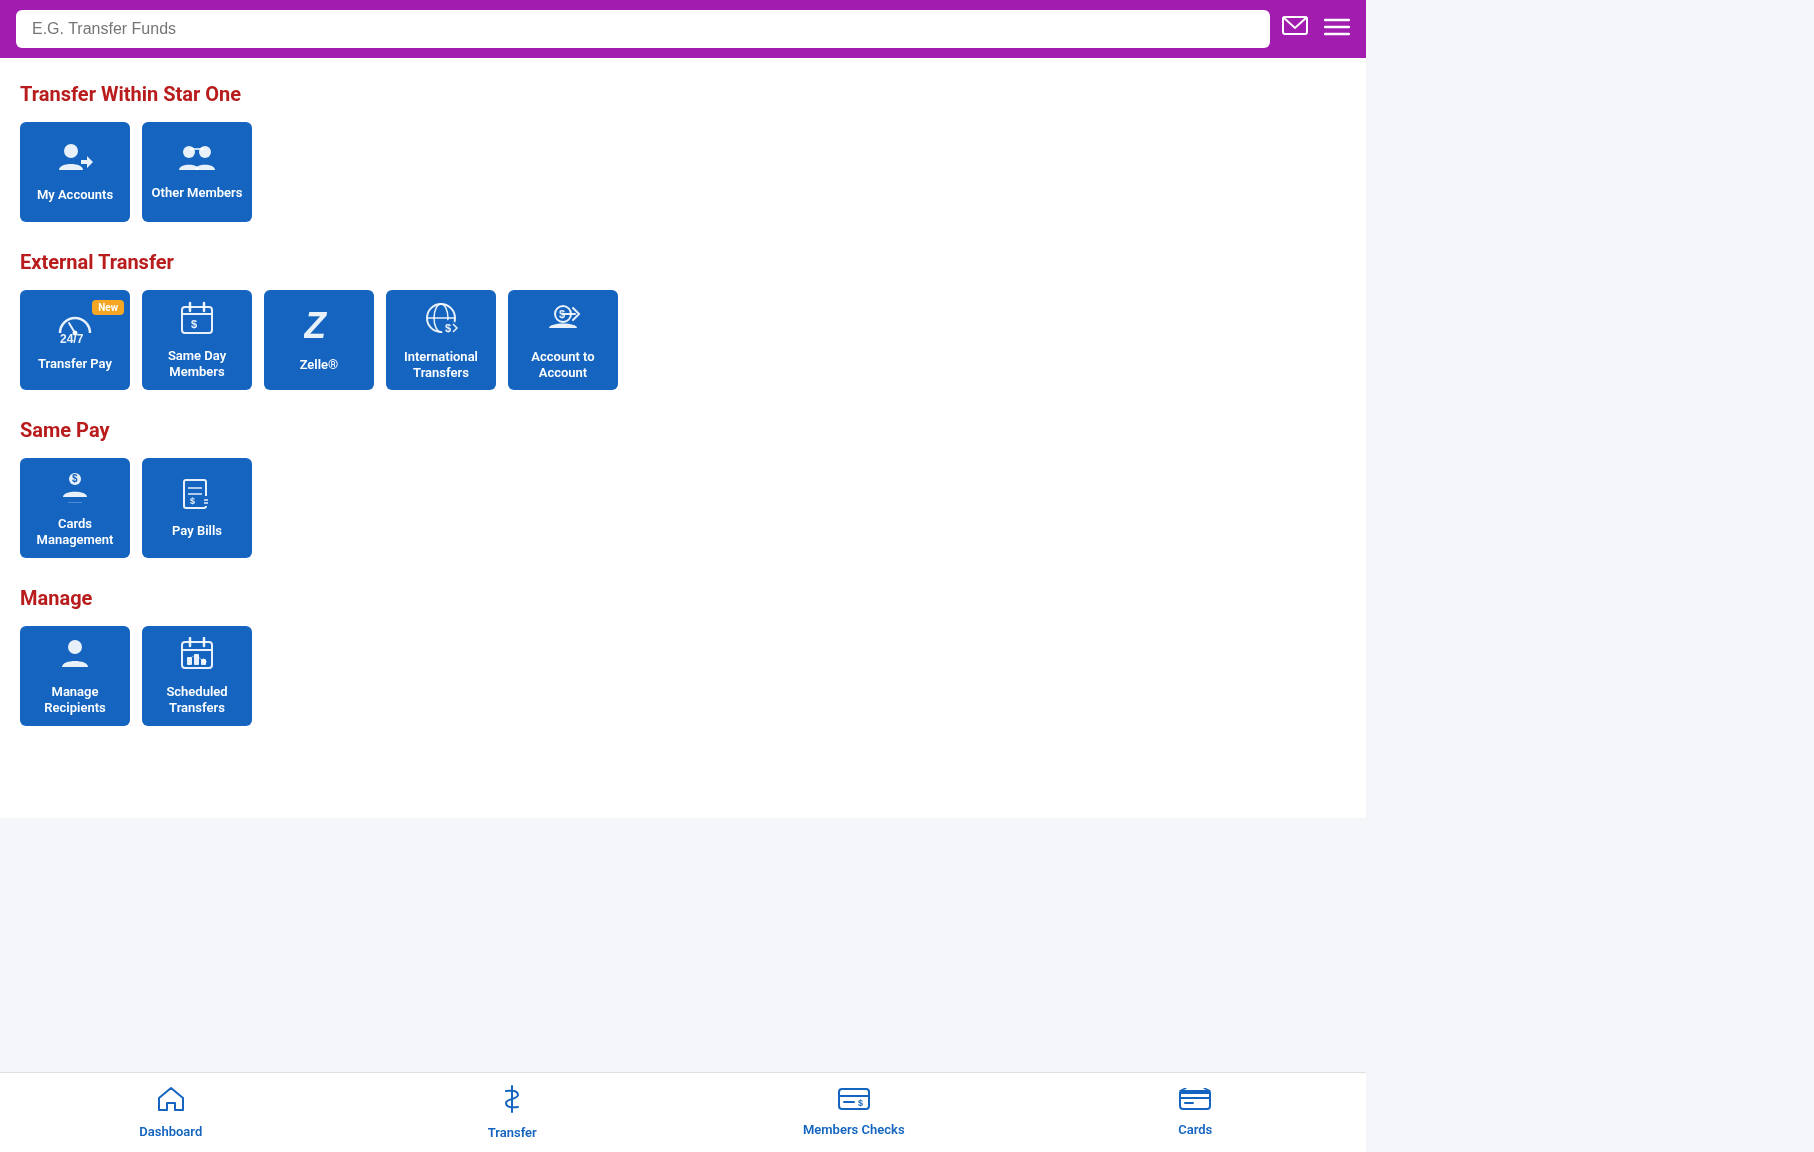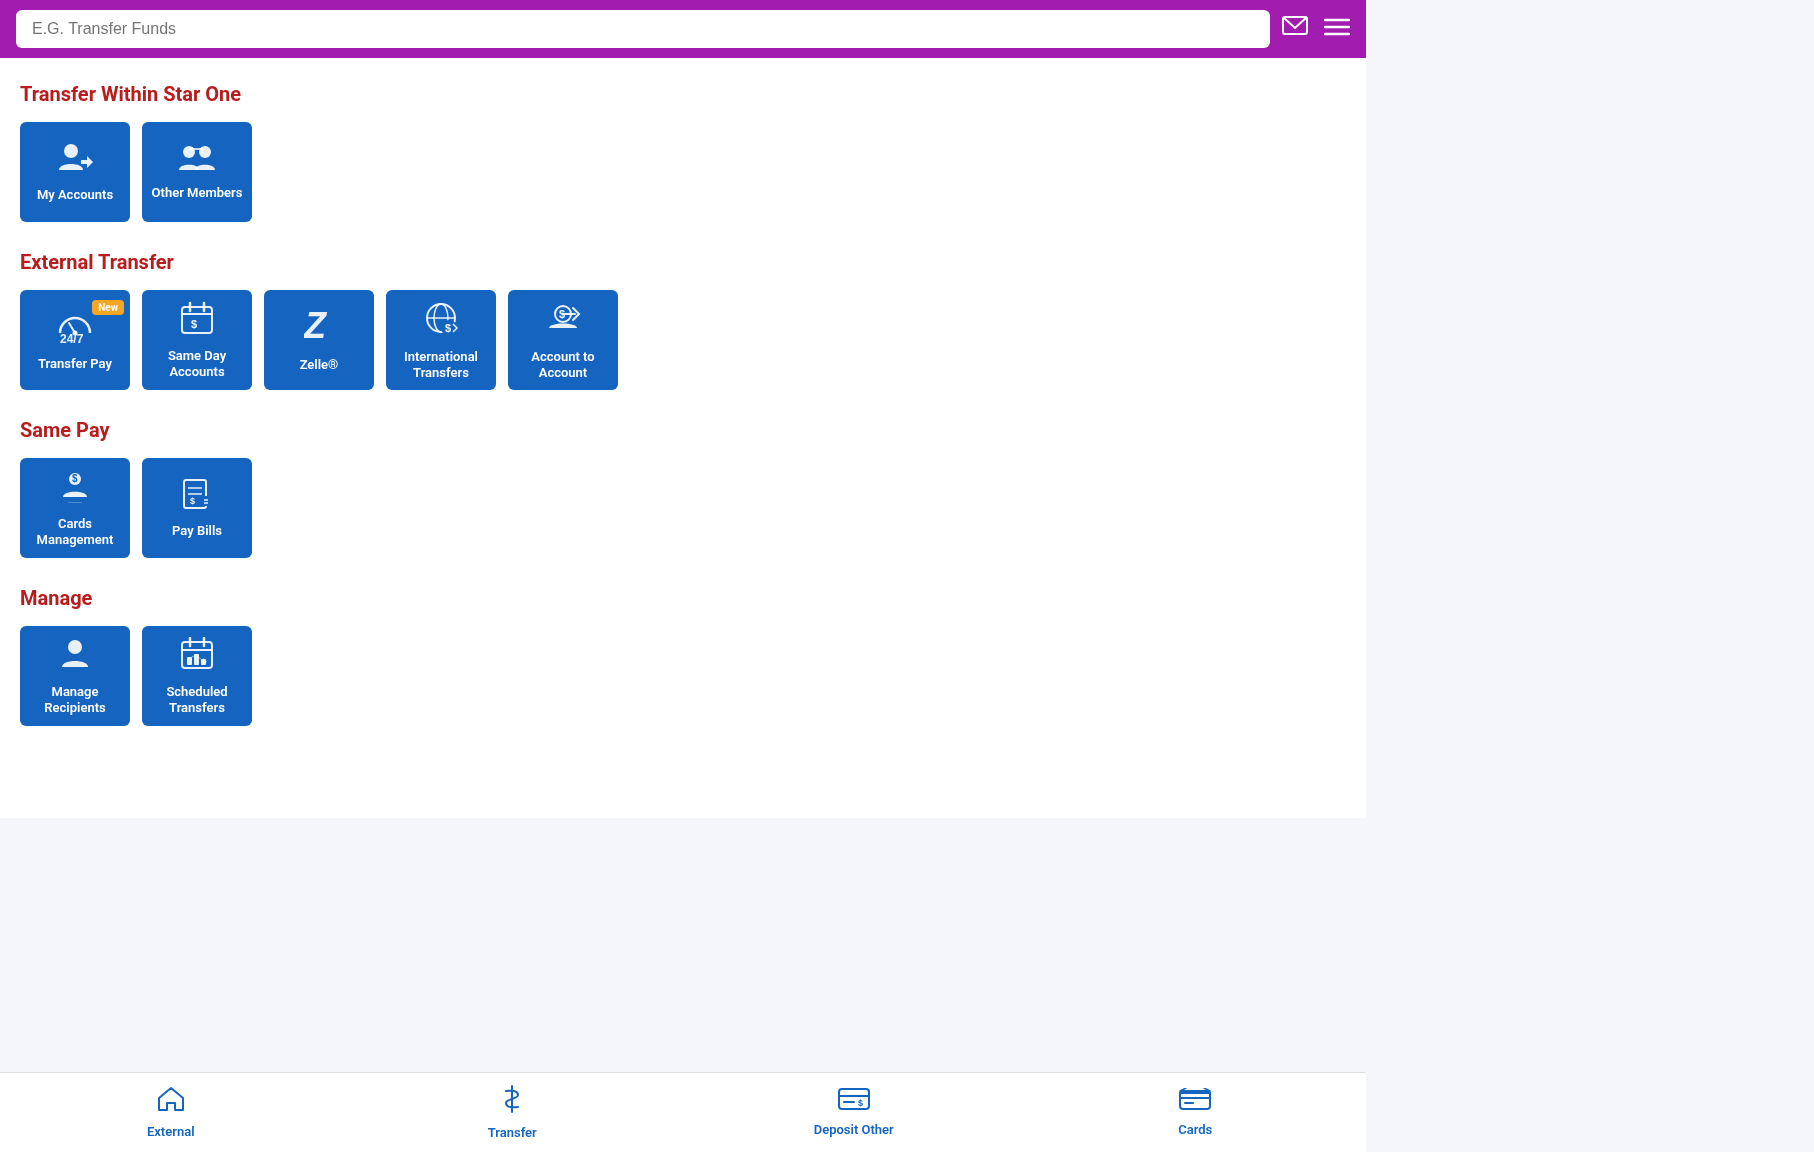--- a/index.html
+++ b/index.html
@@ -234,21 +234,21 @@
       <div class="tile">
         <span class="tile-icon">
           <svg width="34" height="34" viewBox="0 0 34 34">
             <rect x="2" y="6" width="30" height="26" rx="3" fill="none" stroke="rgba(255,255,255,0.9)" stroke-width="2"></rect>
             <line x1="2" y1="13" x2="32" y2="13" stroke="rgba(255,255,255,0.9)" stroke-width="2"></line>
             <line x1="10" y1="2" x2="10" y2="10" stroke="rgba(255,255,255,0.9)" stroke-width="2.5" stroke-linecap="round"></line>
             <line x1="24" y1="2" x2="24" y2="10" stroke="rgba(255,255,255,0.9)" stroke-width="2.5" stroke-linecap="round"></line>
             <text x="11" y="27" font-size="11" font-weight="bold" fill="rgba(255,255,255,0.9)" font-family="Arial">$</text>
           </svg>
         </span>
-        <span class="tile-label">Same Day Accounts</span>
+        <span class="tile-label">Same Day Members</span>
       </div>
 
       <div class="tile">
         <span class="tile-icon">
           <svg width="30" height="36" viewBox="0 0 30 36">
             <text x="0" y="30" font-size="36" font-weight="900" fill="rgba(255,255,255,0.9)" font-family="Arial" font-style="italic">Z</text>
           </svg>
         </span>
         <span class="tile-label">Zelle®</span>
       </div>
@@ -352,21 +352,21 @@
 </div>
 
 <div class="bottom-nav">
 
   <div class="nav-item">
     <span class="nav-icon">
       <svg width="28" height="26" viewBox="0 0 28 26" fill="none">
         <path d="M2 12 L14 2 L26 12 L26 24 L18 24 L18 17 L10 17 L10 24 L2 24 Z" stroke="#1565c0" stroke-width="2" fill="none" stroke-linejoin="round"></path>
       </svg>
     </span>
-    <span class="nav-label">External</span>
+    <span class="nav-label">Dashboard</span>
   </div>
 
   <div class="nav-item">
     <span class="nav-icon">
       <svg width="22" height="28" viewBox="0 0 22 28" fill="none">
         <line x1="11" y1="1" x2="11" y2="27" stroke="#1565c0" stroke-width="2" stroke-linecap="round"></line>
         <path d="M5 6 C5 6 17 4 17 10 C17 14 5 14 5 18 C5 24 17 22 17 22" stroke="#1565c0" stroke-width="2" stroke-linecap="round" fill="none"></path>
       </svg>
     </span>
     <span class="nav-label">Transfer</span>
@@ -375,21 +375,21 @@
 
   <div class="nav-item">
     <span class="nav-icon">
       <svg width="32" height="22" viewBox="0 0 32 22" fill="none">
         <rect x="1" y="1" width="30" height="20" rx="3" stroke="#1565c0" stroke-width="2" fill="none"></rect>
         <line x1="1" y1="8" x2="31" y2="8" stroke="#1565c0" stroke-width="2"></line>
         <line x1="6" y1="14" x2="16" y2="14" stroke="#1565c0" stroke-width="2" stroke-linecap="round"></line>
         <text x="20" y="18" font-size="9" fill="#1565c0" font-family="Arial" font-weight="bold">$</text>
       </svg>
     </span>
-    <span class="nav-label">Deposit Other</span>
+    <span class="nav-label">Members Checks</span>
   </div>
 
   <div class="nav-item">
     <span class="nav-icon">
       <svg width="32" height="22" viewBox="0 0 32 22" fill="none">
         <rect x="1" y="3" width="30" height="18" rx="3" stroke="#1565c0" stroke-width="2" fill="none"></rect>
         <rect x="1" y="5" width="30" height="5" stroke="#1565c0" stroke-width="2" fill="none"></rect>
         <line x1="6" y1="15" x2="14" y2="15" stroke="#1565c0" stroke-width="2" stroke-linecap="round"></line>
 
         <line x1="1" y1="3" x2="7" y2="0" stroke="#1565c0" stroke-width="1.5" stroke-linecap="round"></line>

